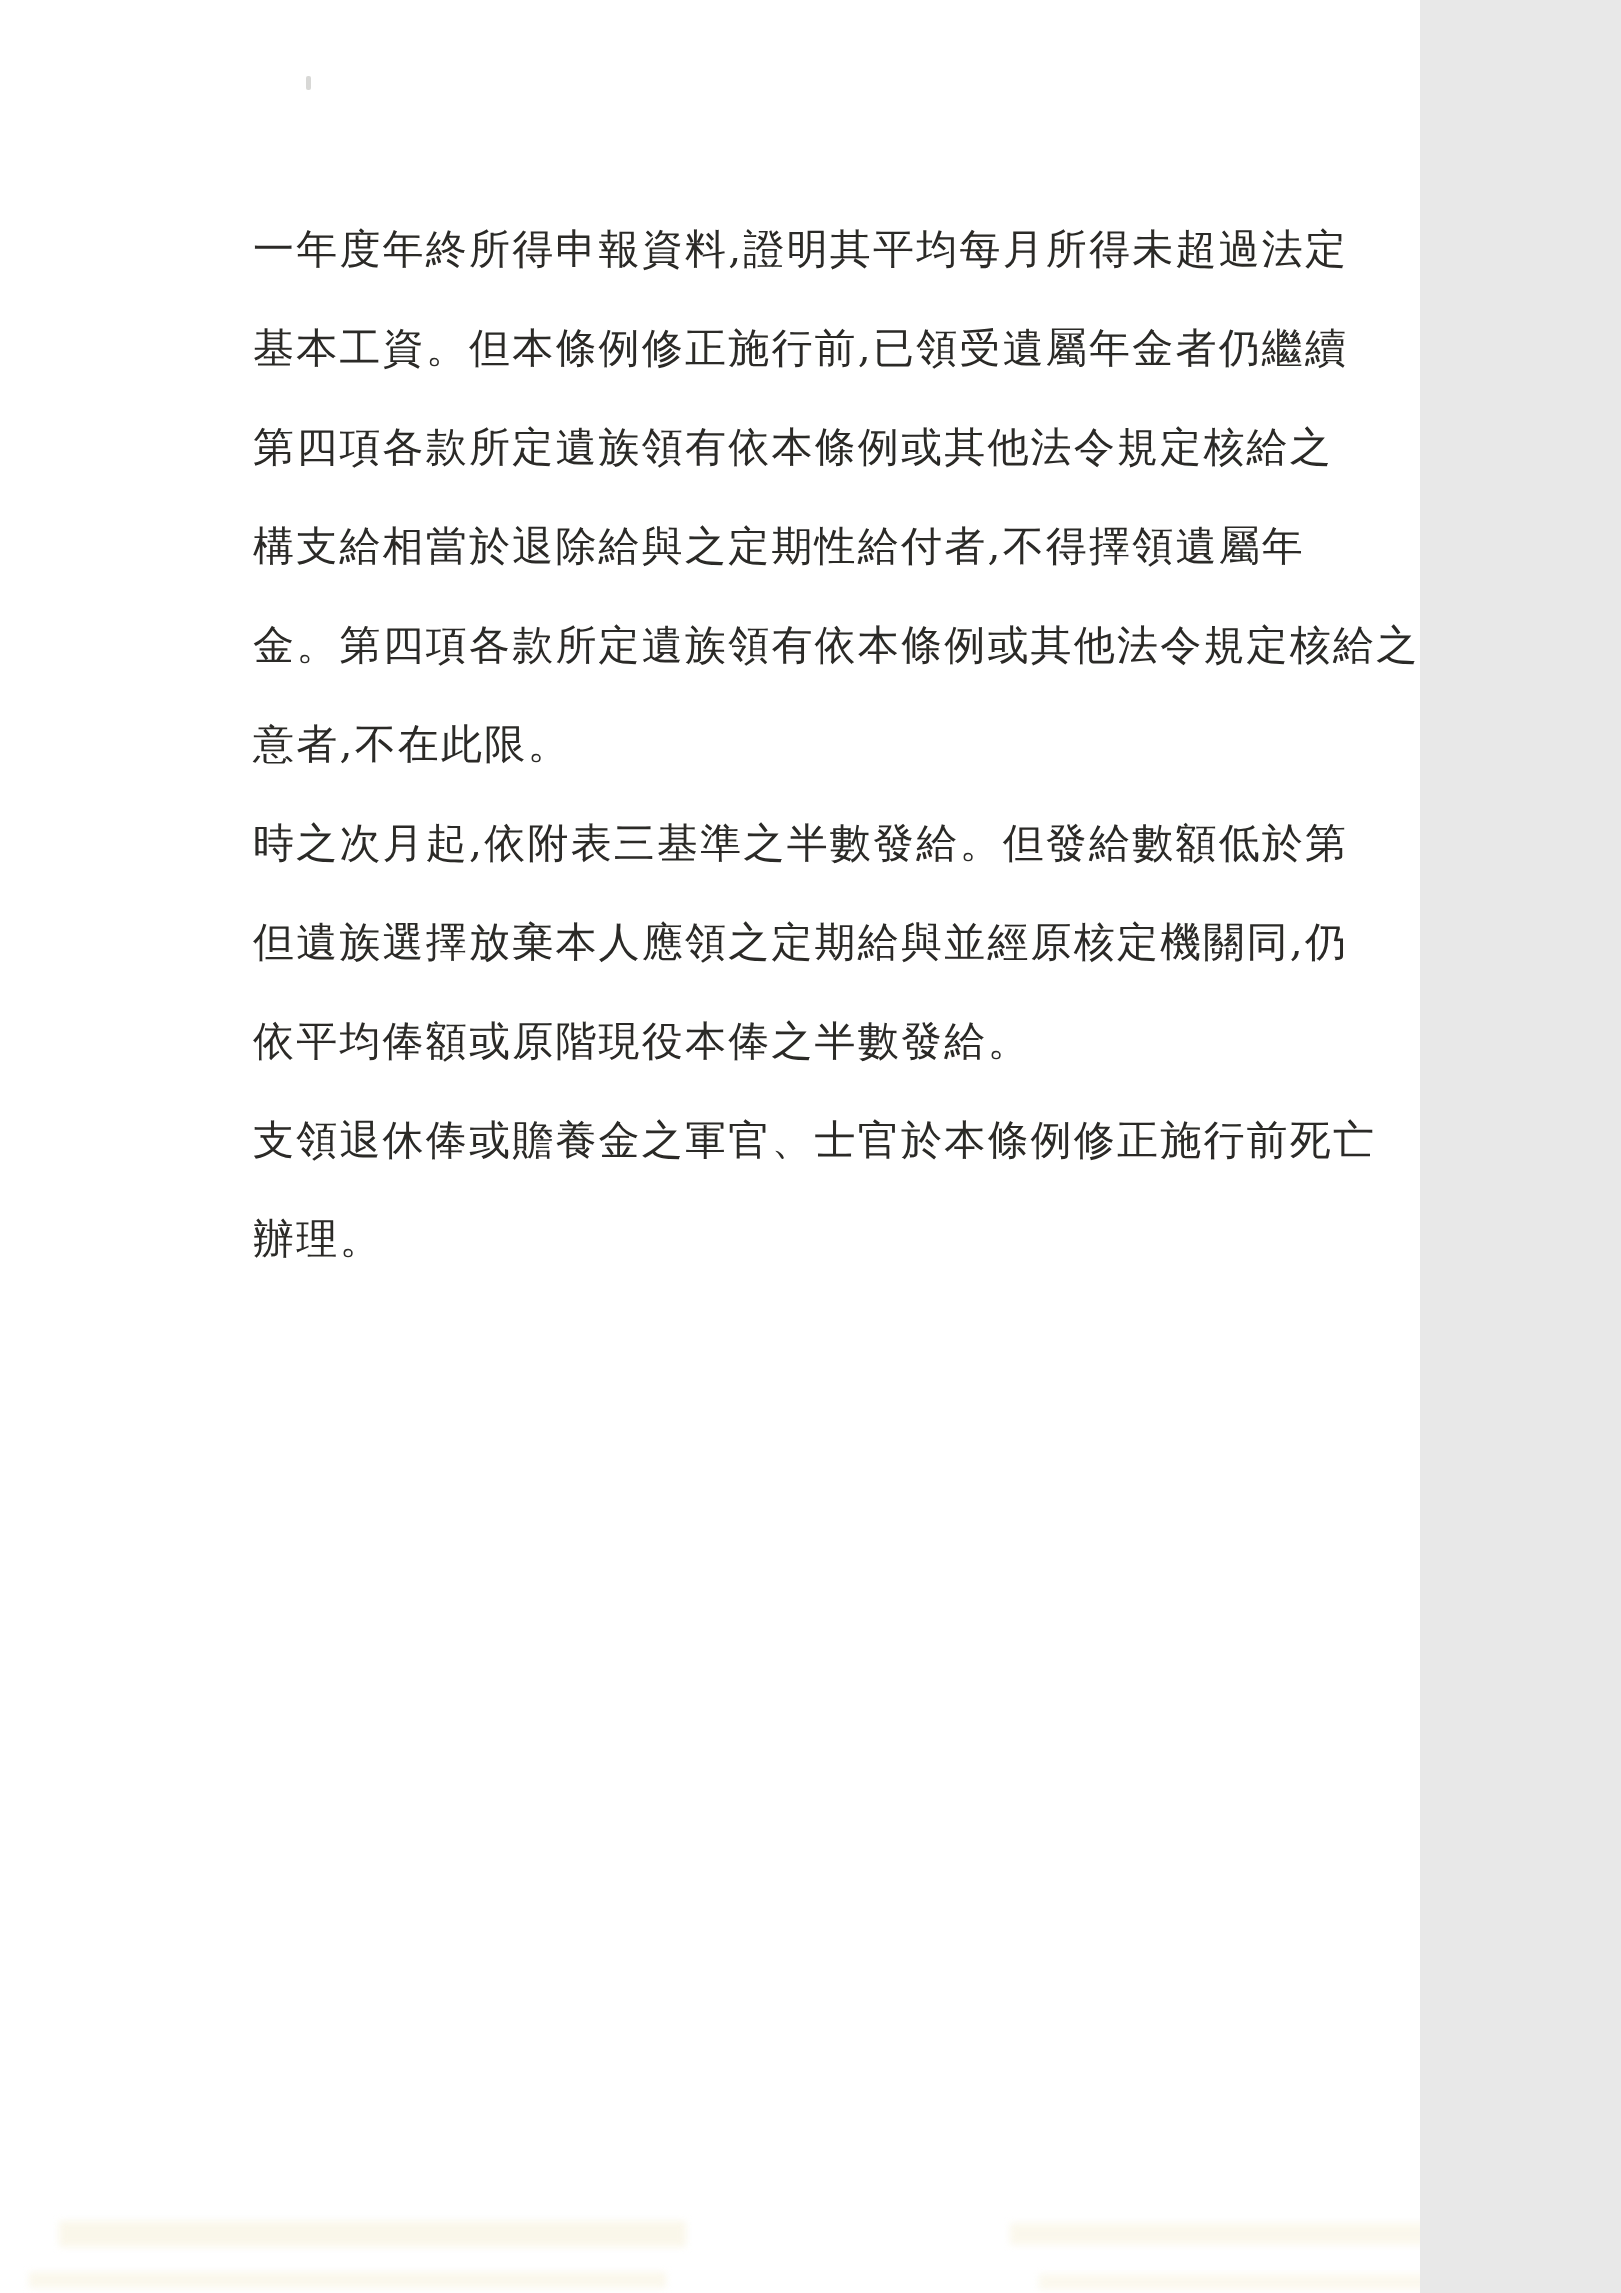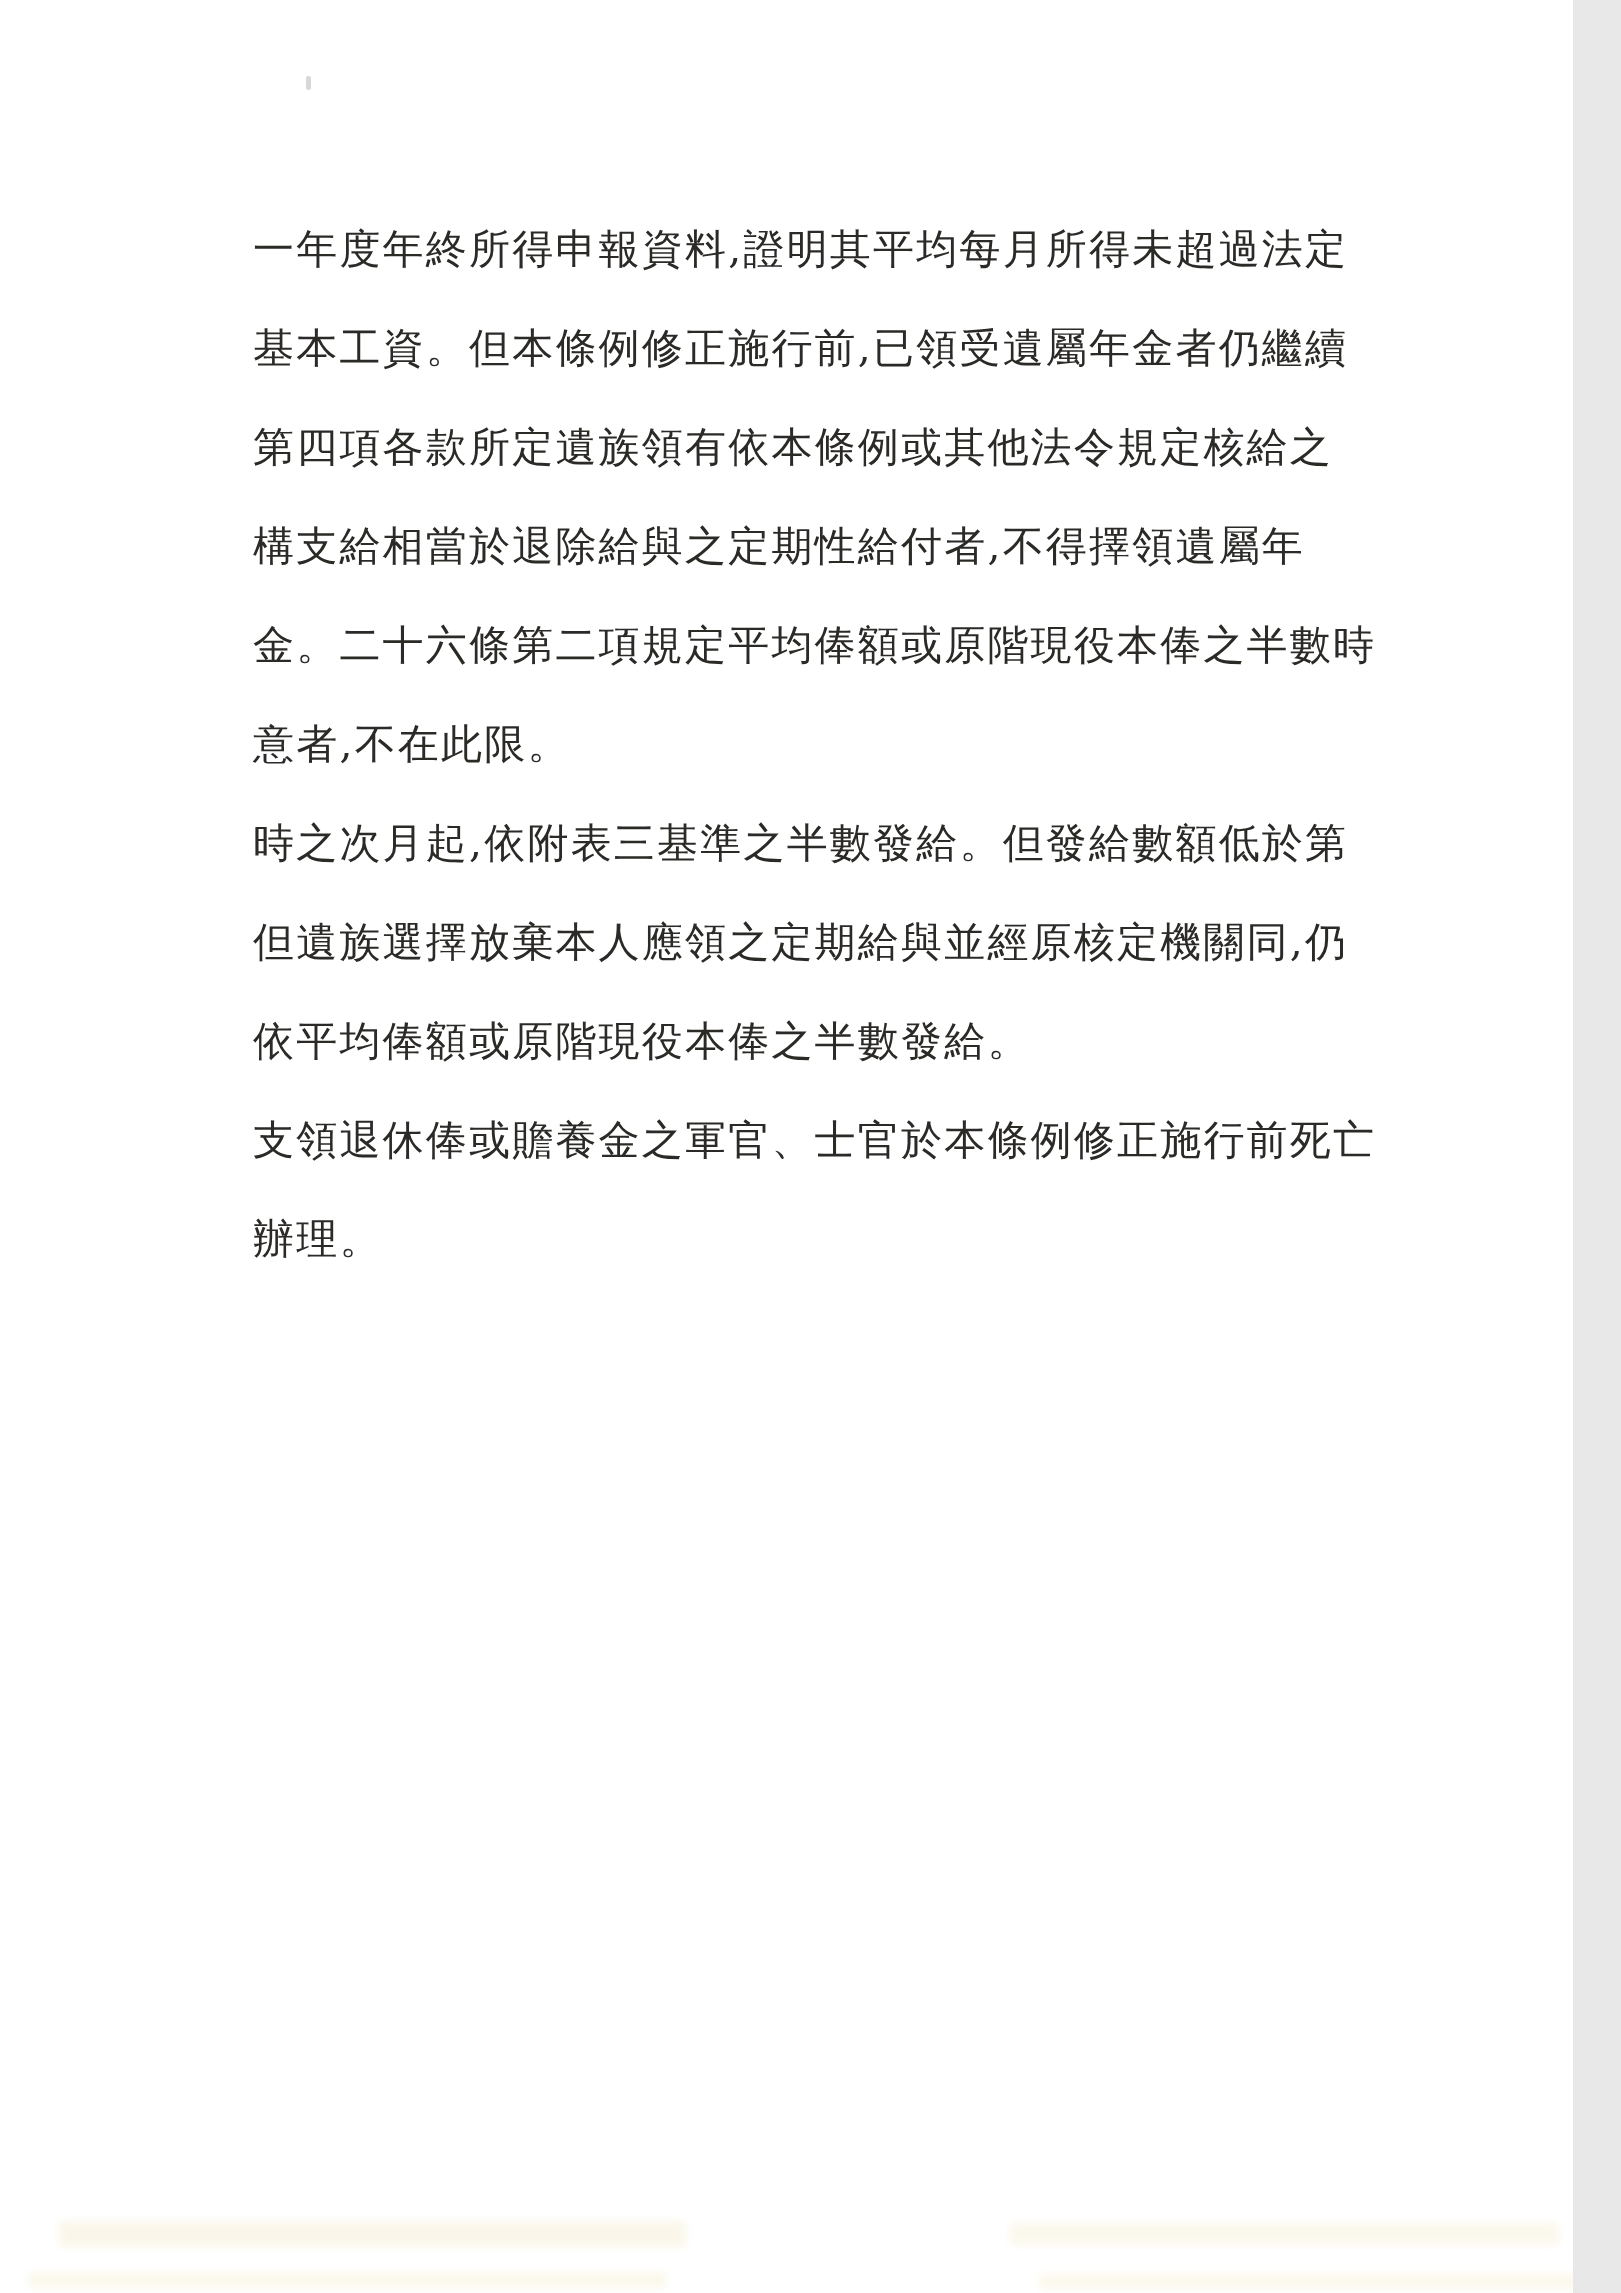--- a/index.html
+++ b/index.html
@@ -1,18 +1,18 @@
 <!DOCTYPE html>
 <html><head>
 <meta charset="utf-8">
 <style>
   html,body{margin:0;padding:0;background:#e8e8e8;}
   .page{
     position:relative;
-    width:1573px;height:2294px;
+    width:1420px;height:2294px;
     background:#ffffff;
     overflow:hidden;
     font-family:"DejaVu Serif","Liberation Serif",serif;
   }
   .text-block{
     position:absolute;
     left:253px;top:200px;width:1186px;
   }
   .line{
     height:99px;
@@ -47,21 +47,21 @@
 
 <div class="page">
 
   <div class="speck"></div>
 
   <div class="text-block" id="lines-container">
       <div class="line">一年度年終所得申報資料,證明其平均每月所得未超過法定</div>
       <div class="line">基本工資。但本條例修正施行前,已領受遺屬年金者仍繼續</div>
       <div class="line">第四項各款所定遺族領有依本條例或其他法令規定核給之</div>
       <div class="line">構支給相當於退除給與之定期性給付者,不得擇領遺屬年</div>
-      <div class="line">金。二十六條第二項規定平均俸額或原階現役本俸之半數時</div>
+      <div class="line">金。第四項各款所定遺族領有依本條例或其他法令規定核給之</div>
       <div class="line">意者,不在此限。</div>
       <div class="line">時之次月起,依附表三基準之半數發給。但發給數額低於第</div>
       <div class="line">但遺族選擇放棄本人應領之定期給與並經原核定機關同,仍</div>
       <div class="line">依平均俸額或原階現役本俸之半數發給。</div>
       <div class="line">支領退休俸或贍養金之軍官、士官於本條例修正施行前死亡</div>
       <div class="line">辦理。</div>
     </div>
 
   <div class="signature-row">
     

